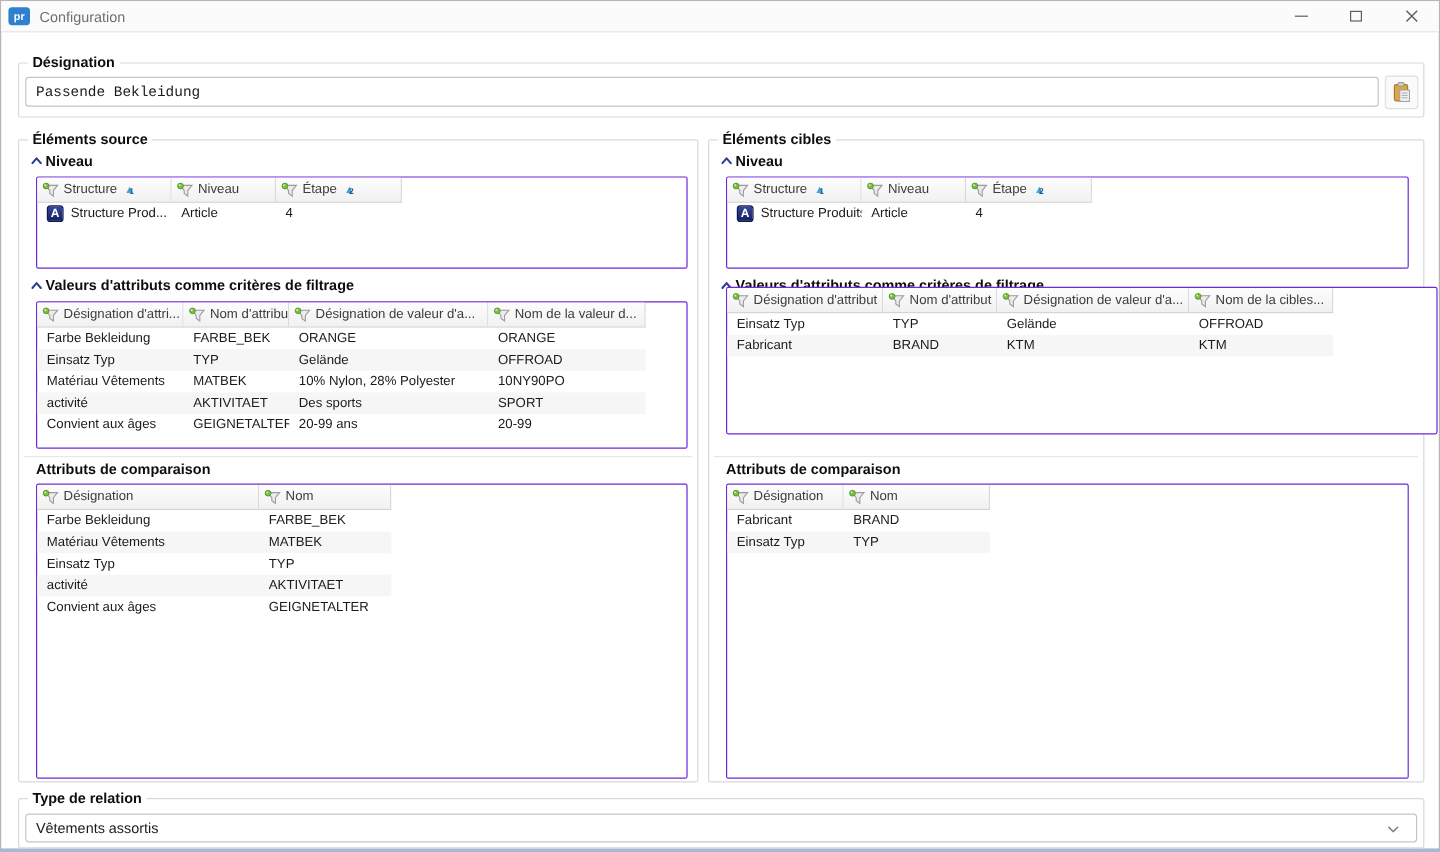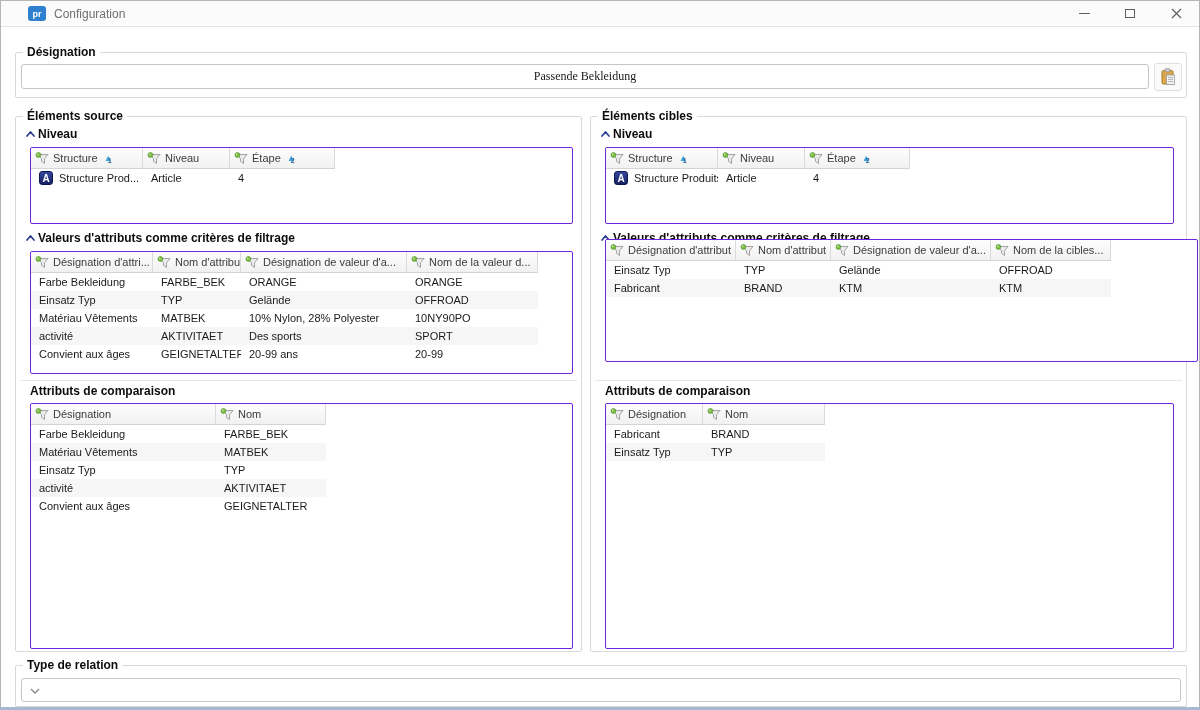--- a/index.html
+++ b/index.html
@@ -4,39 +4,39 @@
 <style>
   * { margin:0; padding:0; box-sizing:border-box; }
   html,body { width:1200px; height:710px; overflow:hidden; background:#fff;
     font-family:"Liberation Sans", sans-serif; }
   .window { position:relative; width:1200px; height:710px; background:#fff;
     border:1px solid #b5b5b5; border-bottom:3px solid #a3bad2; }
 
   
   .titlebar { position:absolute; left:0; top:0; right:0; height:26px;
     background:#fbfbfb; border-bottom:1px solid #e5e5e5;
-    display:flex; align-items:center; padding-left:27px; }
+    display:flex; align-items:center; padding-left:6px; }
   .appicon { width:18px; height:15px; background:#2f80cf; border-radius:3px;
     color:#fff; font-size:9px; font-weight:bold; display:flex;
     align-items:center; justify-content:center; flex:0 0 auto; }
   .wtitle { margin-left:8px; color:#6f6f6f; font-size:12px; }
   .wbtns { margin-left:auto; display:flex; height:100%; }
   .wbtn { width:46px; height:100%; display:flex; align-items:center; justify-content:center; }
   .ic-min { width:11px; height:1px; background:#5f5f5f; }
   .ic-max { width:10px; height:9px; border:1px solid #5f5f5f; }
 
   
   .gbox { position:absolute; border:1px solid #d9d9d9; border-radius:2px; background:#fff; }
   .gcap { position:absolute; top:-8px; left:7px; background:#fff; padding:0 4px;
     font-weight:bold; font-size:12px; color:#0d0d0d; white-space:nowrap; }
 
   
   .txtfield { position:absolute; border:1px solid #c6c6c6; border-radius:3px;
-    background:#fff; font-family:Liberation Serif, serif; font-size:12px;
-    color:#1a1a1a; padding:0 8px; outline:none;text-align:center; }
+    background:#fff; font-family:Liberation Mono, monospace; font-size:12px;
+    color:#1a1a1a; padding:0 8px; outline:none; }
   .iconbtn { position:absolute; width:28px; height:28px; border:1px solid #e0e0e0;
     border-radius:3px; background:#fafafa; display:flex; align-items:center;
     justify-content:center; }
   .combo { position:absolute; border:1px solid #c6c6c6; border-radius:3px;
     background:#fff; font-size:12px; color:#1a1a1a; display:flex;
     align-items:center; padding:0 8px; }
   .combo .cval { flex:1; }
   .combo .cchev { flex:0 0 auto; margin-right:6px; }
 
   
@@ -515,20 +515,21 @@
               <span>TYP</span>
             </div>
           </div>
         </div>
     </div>
   </div>
 
   <div class="gbox" style="left:14px; top:664px; width:1172px; height:42px;">
     <span class="gcap">Type de relation</span>
     <div class="combo" style="left:5px; top:12px; width:1160px; height:24px;">
+      <span class="cval">Vêtements assortis</span>
       <span class="cchev">
         <svg width="10" height="6" viewBox="0 0 10 6">
             <polyline points="1,1 5,5 9,1" fill="none" stroke="#8a8a8a" stroke-width="1.4"></polyline>
           </svg>
       </span>
     </div>
   </div>
 
 </div>
 

